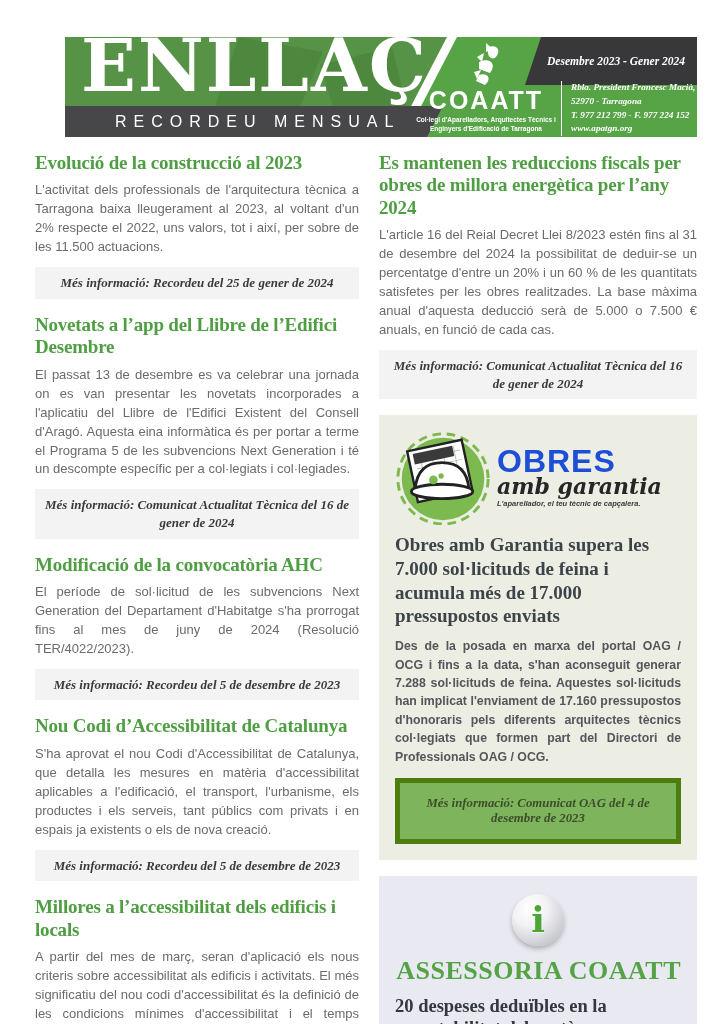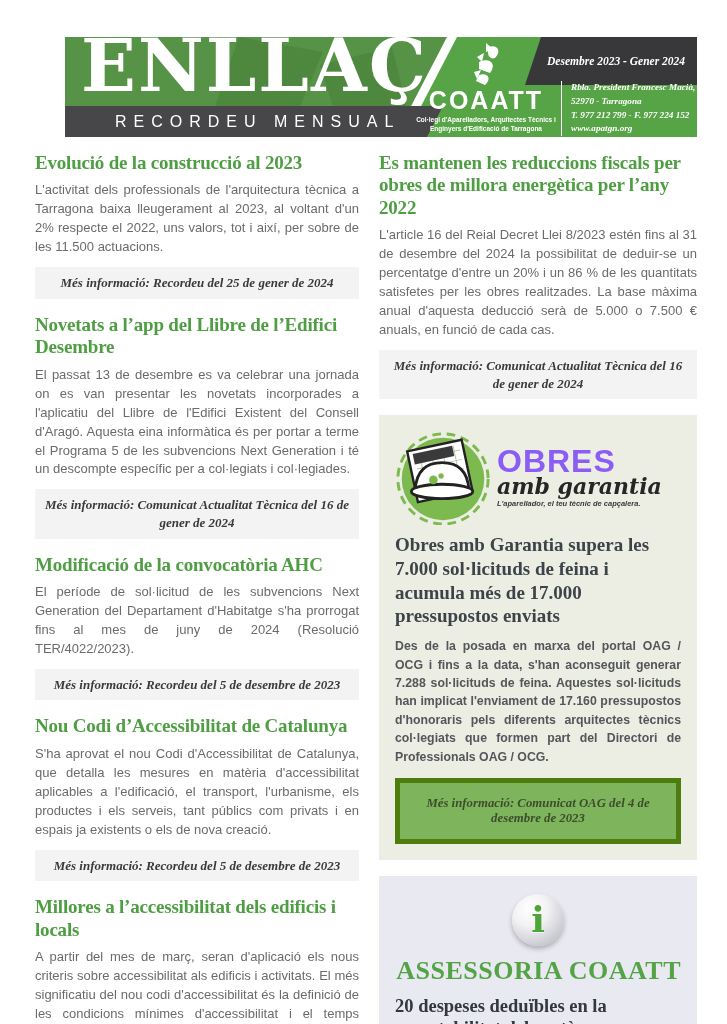--- a/index.html
+++ b/index.html
@@ -80,21 +80,21 @@
     font-style:italic; font-weight:bold; font-size:13px; color:#3a3a3c;
     line-height:1.35;
   }
 
   
   .obres-box { background:#ecede3; padding:14px 16px 16px; margin-top:16px; }
   .obres-logo-row { display:flex; align-items:center; gap:6px; margin-bottom:8px; }
   .obres-wordmark { flex:1; }
   .obres-word1 {
     font-weight:bold; font-size:32px; line-height:0.95; letter-spacing:1px;
-    color:#8b5cf6;
+    color:#1d4ed8;
   }
   .obres-word2 {
     font-family:"DejaVu Serif", serif; font-style:italic; font-weight:bold;
     font-size:22px; line-height:1; color:#262626; margin-top:-2px;
   }
   .obres-tag { font-style:italic; font-weight:bold; font-size:7.5px; color:#3a3a3a; margin-top:2px; }
   .obres-headline {
     font-family:"Liberation Serif", serif; font-weight:bold;
     font-size:19px; line-height:1.25; color:#3d4449; margin-bottom:9px;
   }
@@ -207,22 +207,22 @@
         <h2 class="a-title">Millores a l’accessibilitat dels edificis i locals</h2>
         <p class="a-body">A partir del mes de març, seran d'aplicació els nous criteris sobre accessibilitat als edificis i activitats. El més significatiu del nou codi d'accessibilitat és la definició de les condicions mínimes d'accessibilitat i el temps disponible per implantar-les a tots els edificis existents.</p>
 
       </div>
 
     </div>
 
     <div class="col-right">
 
       <div class="article">
-        <h2 class="a-title">Es mantenen les reduccions fiscals per obres de millora energètica per l’any 2022</h2>
-        <p class="a-body">L'article 16 del Reial Decret Llei 8/2023 estén fins al 31 de desembre del 2024 la possibilitat de deduir-se un percentatge d'entre un 20% i un 86 % de les quantitats satisfetes per les obres realitzades. La base màxima anual d'aquesta deducció serà de 5.000 o 7.500 € anuals, en funció de cada cas.</p>
+        <h2 class="a-title">Es mantenen les reduccions fiscals per obres de millora energètica per l’any 2024</h2>
+        <p class="a-body">L'article 16 del Reial Decret Llei 8/2023 estén fins al 31 de desembre del 2024 la possibilitat de deduir-se un percentatge d'entre un 20% i un 60 % de les quantitats satisfetes per les obres realitzades. La base màxima anual d'aquesta deducció serà de 5.000 o 7.500 € anuals, en funció de cada cas.</p>
         <div class="info-bar">Més informació: Comunicat Actualitat Tècnica del 16 de gener de 2024</div>
       </div>
 
       <div class="obres-box">
         <div class="obres-logo-row">
           <svg width="96" height="96" viewBox="0 0 100 100">
             <circle cx="50" cy="52" r="43" fill="#7cb94e"></circle>
             <circle cx="50" cy="52" r="47" fill="none" stroke="#7cb94e" stroke-width="3" stroke-dasharray="9 6"></circle>
             <g transform="rotate(-12 50 45)">
               <rect x="18" y="16" width="58" height="54" fill="#ffffff" stroke="#222222" stroke-width="2.5"></rect>

